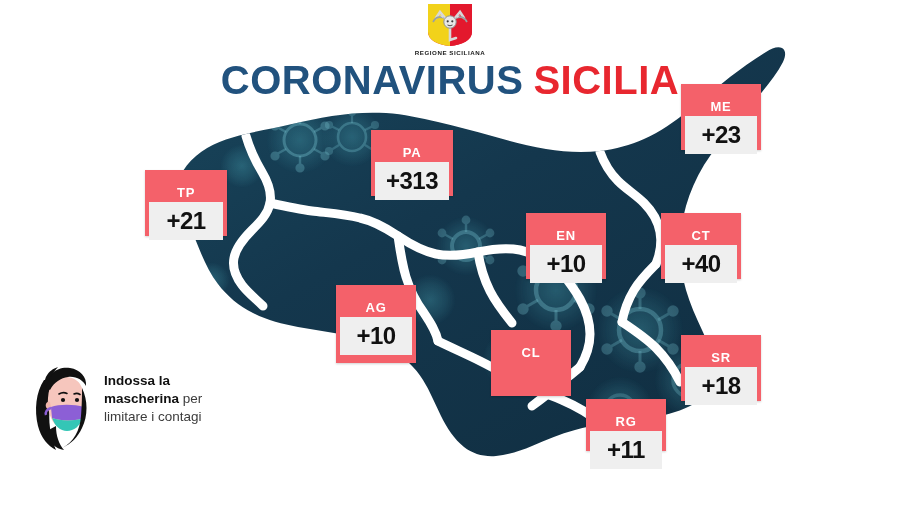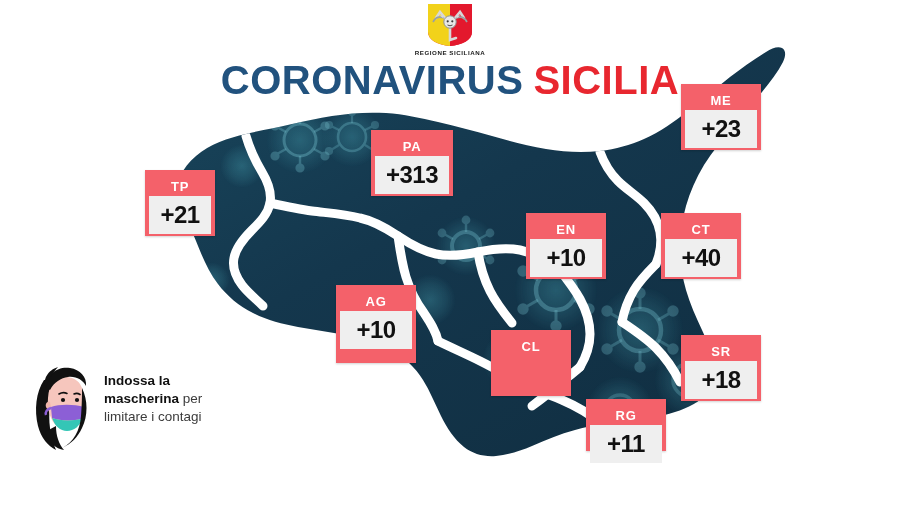--- a/index.html
+++ b/index.html
@@ -60,21 +60,21 @@
     top: 0;
     width: 900px;
     height: 506px;
     pointer-events: none;
   }
 
   
   .badge {
     position: absolute;
     background: #f4616a;
-    padding: 8px 4px 5px 4px;
+    padding: 14px 4px 5px 4px;
     box-sizing: border-box;
     text-align: center;
     box-shadow: 0 1px 2px rgba(0,0,0,0.18);
   }
   .badge .code {
     display: block;
     color: #ffffff;
     font-size: 13px;
     font-weight: bold;
     letter-spacing: 0.8px;
@@ -364,21 +364,21 @@
       <path d="M30.4,16.5 L35,13 L30.5,14.2 Z" fill="#d9dcdd"></path>
     </svg>
     <div class="logo-caption">REGIONE SICILIANA</div>
   </div>
 
   <div class="title">
     <span class="t-blue">CORONAVIRUS</span><span class="t-red">SICILIA</span>
   </div>
 
   <div id="badges">
-      <div class="badge" style="left: 145px; top: 170px; width: 70px; height: 66px; background: rgb(244, 97, 106);">
+      <div class="badge" style="left: 145px; top: 170px; width: 82px; height: 66px; background: rgb(244, 97, 106);">
         <span class="code">TP</span>
         <span class="val" style="background: rgb(239, 239, 239);">+21</span>
       </div>
       <div class="badge" style="left: 371px; top: 130px; width: 82px; height: 66px; background: rgb(244, 97, 106);">
         <span class="code">PA</span>
         <span class="val" style="background: rgb(239, 239, 239);">+313</span>
       </div>
       <div class="badge" style="left: 681px; top: 84px; width: 80px; height: 66px; background: rgb(244, 97, 106);">
         <span class="code">ME</span>
         <span class="val" style="background: rgb(239, 239, 239);">+23</span>

